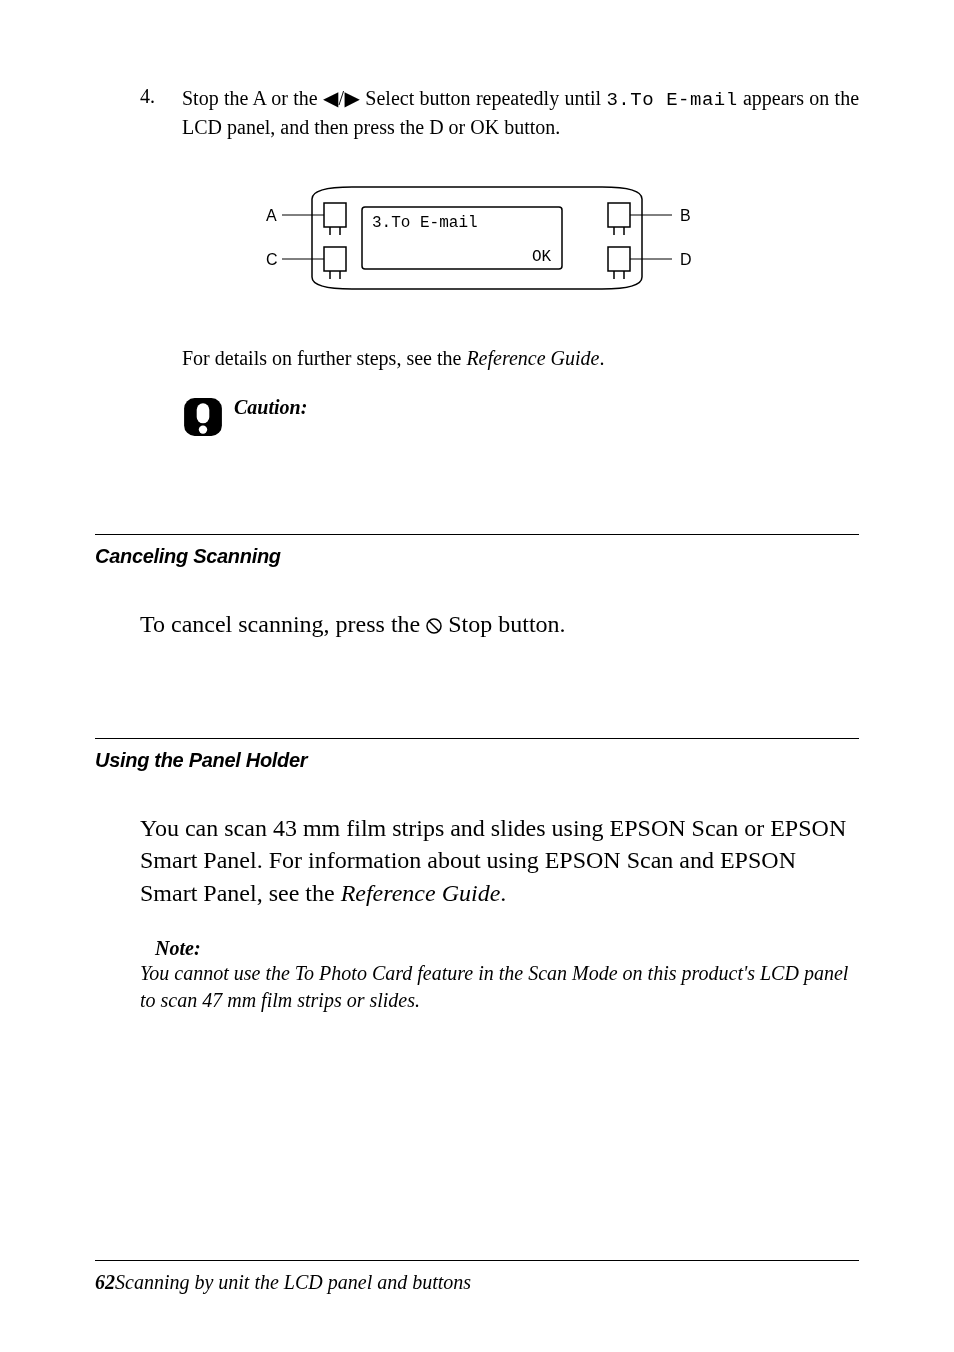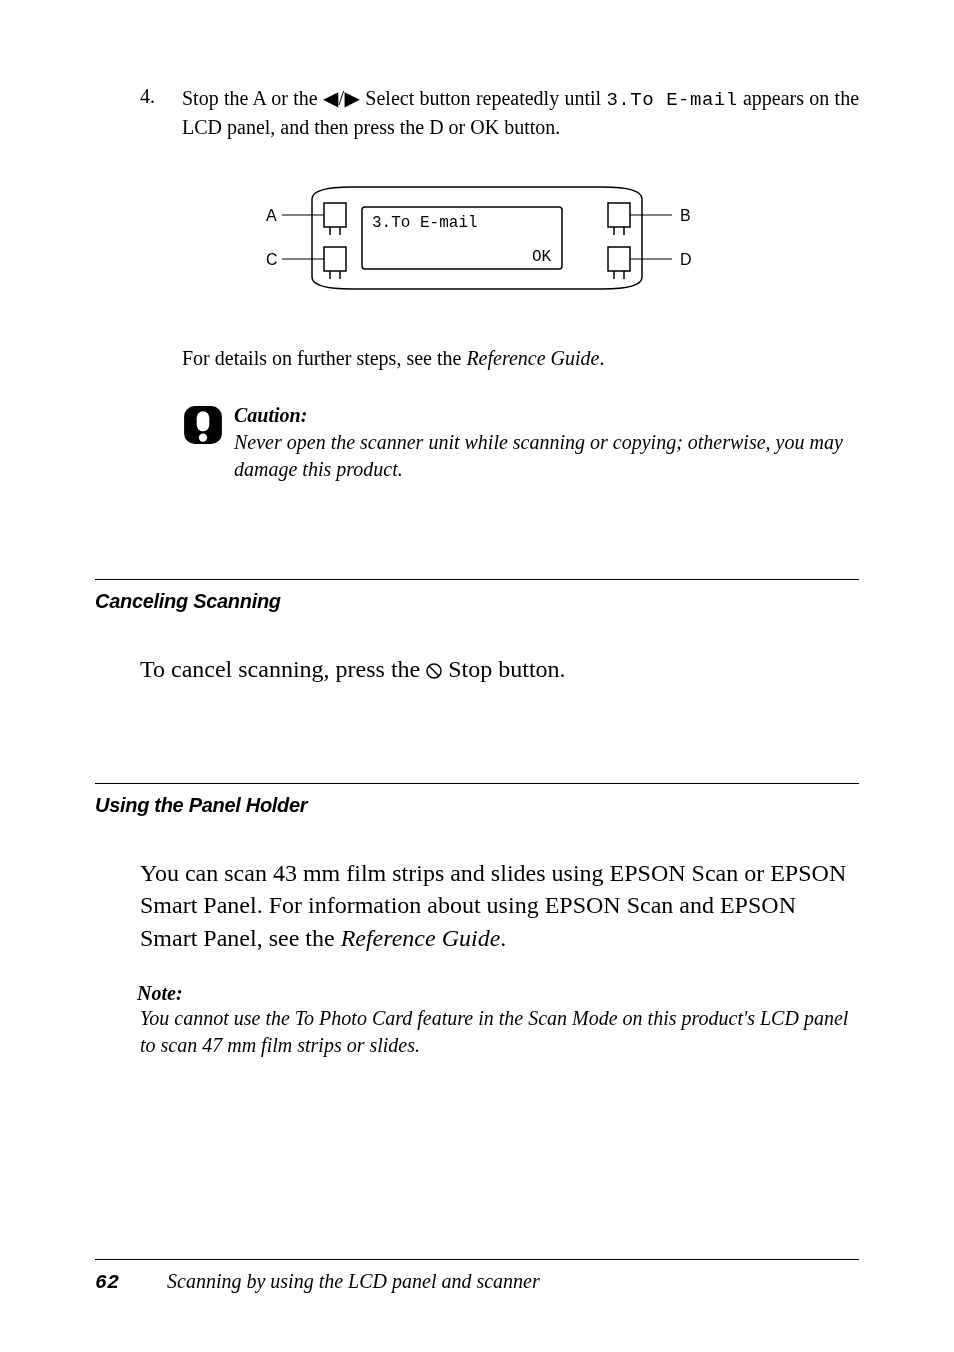--- a/index.html
+++ b/index.html
@@ -47,21 +47,21 @@
     font-size: 20px;
     margin-left: 87px;
     margin-top: 16px;
   }
   .detail-line em, .caution-body em, .note-body em {
     font-style: italic;
   }
   .caution-block {
     display: flex;
     margin-left: 87px;
-    margin-top: 32px;
+    margin-top: 24px;
     align-items: flex-start;
   }
   .caution-icon {
     width: 42px;
     height: 42px;
     flex-shrink: 0;
     margin-right: 10px;
     margin-top: 2px;
   }
   .caution-icon svg {
@@ -104,46 +104,45 @@
   }
   .stop-glyph {
     display: inline-block;
     vertical-align: -2px;
   }
   .note-label {
     font-family: Georgia, serif;
     font-size: 20px;
     font-style: italic;
     font-weight: bold;
-    margin-left: 42px;
+    margin-left: 60px;
     margin-top: 28px;
   }
   .note-body {
     font-family: Georgia, serif;
     font-size: 20px;
     font-style: italic;
     line-height: 1.35;
     margin-left: 45px;
   }
   .footer {
     position: absolute;
     bottom: 58px;
     left: 95px;
     right: 95px;
     border-top: 1px solid #000;
     padding-top: 10px;
     display: flex;
     align-items: baseline;
   }
   .footer-page {
-    font-family: Liberation Mono, monospace;
-    font-weight: bold;
-    font-style: italic;
-    font-size: 20px;
-    margin-right: 48px;
+    font-family: Liberation Serif, serif;
+    font-weight: bold;
+    font-style: italic;
+    font-size: 20px;
   }
   .footer-title {
     font-family: Georgia, serif;
     font-style: italic;
     font-size: 20px;
   }
 </style>
 </head>
 <body>
 
@@ -188,21 +187,20 @@
 <div class="caution-block">
   <div class="caution-icon">
     <svg viewBox="0 0 40 40">
       <rect x="2" y="2" width="36" height="36" rx="10" fill="#000"></rect>
       <rect x="14" y="7" width="12" height="19" rx="6" fill="#fff"></rect>
       <circle cx="20" cy="32" r="4" fill="#fff"></circle>
     </svg>
   </div>
   <div class="caution-text">
     <span class="caution-label">Caution:</span><br>
-    <span class="caution-body">Never open the scanner unit while scanning or copying; otherwise, you may damage this product.</span>
   </div>
 </div>
 
 <hr class="section-rule">
 <h2 class="section-heading">Canceling Scanning</h2>
 <p class="body-para">
   <span>To cancel scanning, press the </span><span class="stop-glyph"><svg width="16" height="16" viewBox="0 0 16 16">
         <circle cx="8" cy="8" r="7" fill="none" stroke="#000" stroke-width="1.5"></circle>
         <line x1="3" y1="3" x2="13" y2="13" stroke="#000" stroke-width="1.5"></line>
       </svg></span><span> Stop button.</span>
@@ -211,14 +209,14 @@
 <hr class="section-rule">
 <h2 class="section-heading">Using the Panel Holder</h2>
 <p class="body-para">
   <span>You can scan 43 mm film strips and slides using EPSON Scan or EPSON Smart Panel. For information about using EPSON Scan and EPSON Smart Panel, see the </span><em>Reference Guide</em><span>.</span>
 </p>
 <p class="note-label">Note:</p>
 <p class="note-body">You cannot use the To Photo Card feature in the Scan Mode on this product's LCD panel to scan 47 mm film strips or slides.</p>
 
 <div class="footer">
   <span class="footer-page">62</span>
-  <span class="footer-title">Scanning by using the LCD panel and scanner</span>
+  <span class="footer-title">Scanning by unit the LCD panel and buttons</span>
 </div>
 
 </body></html>

